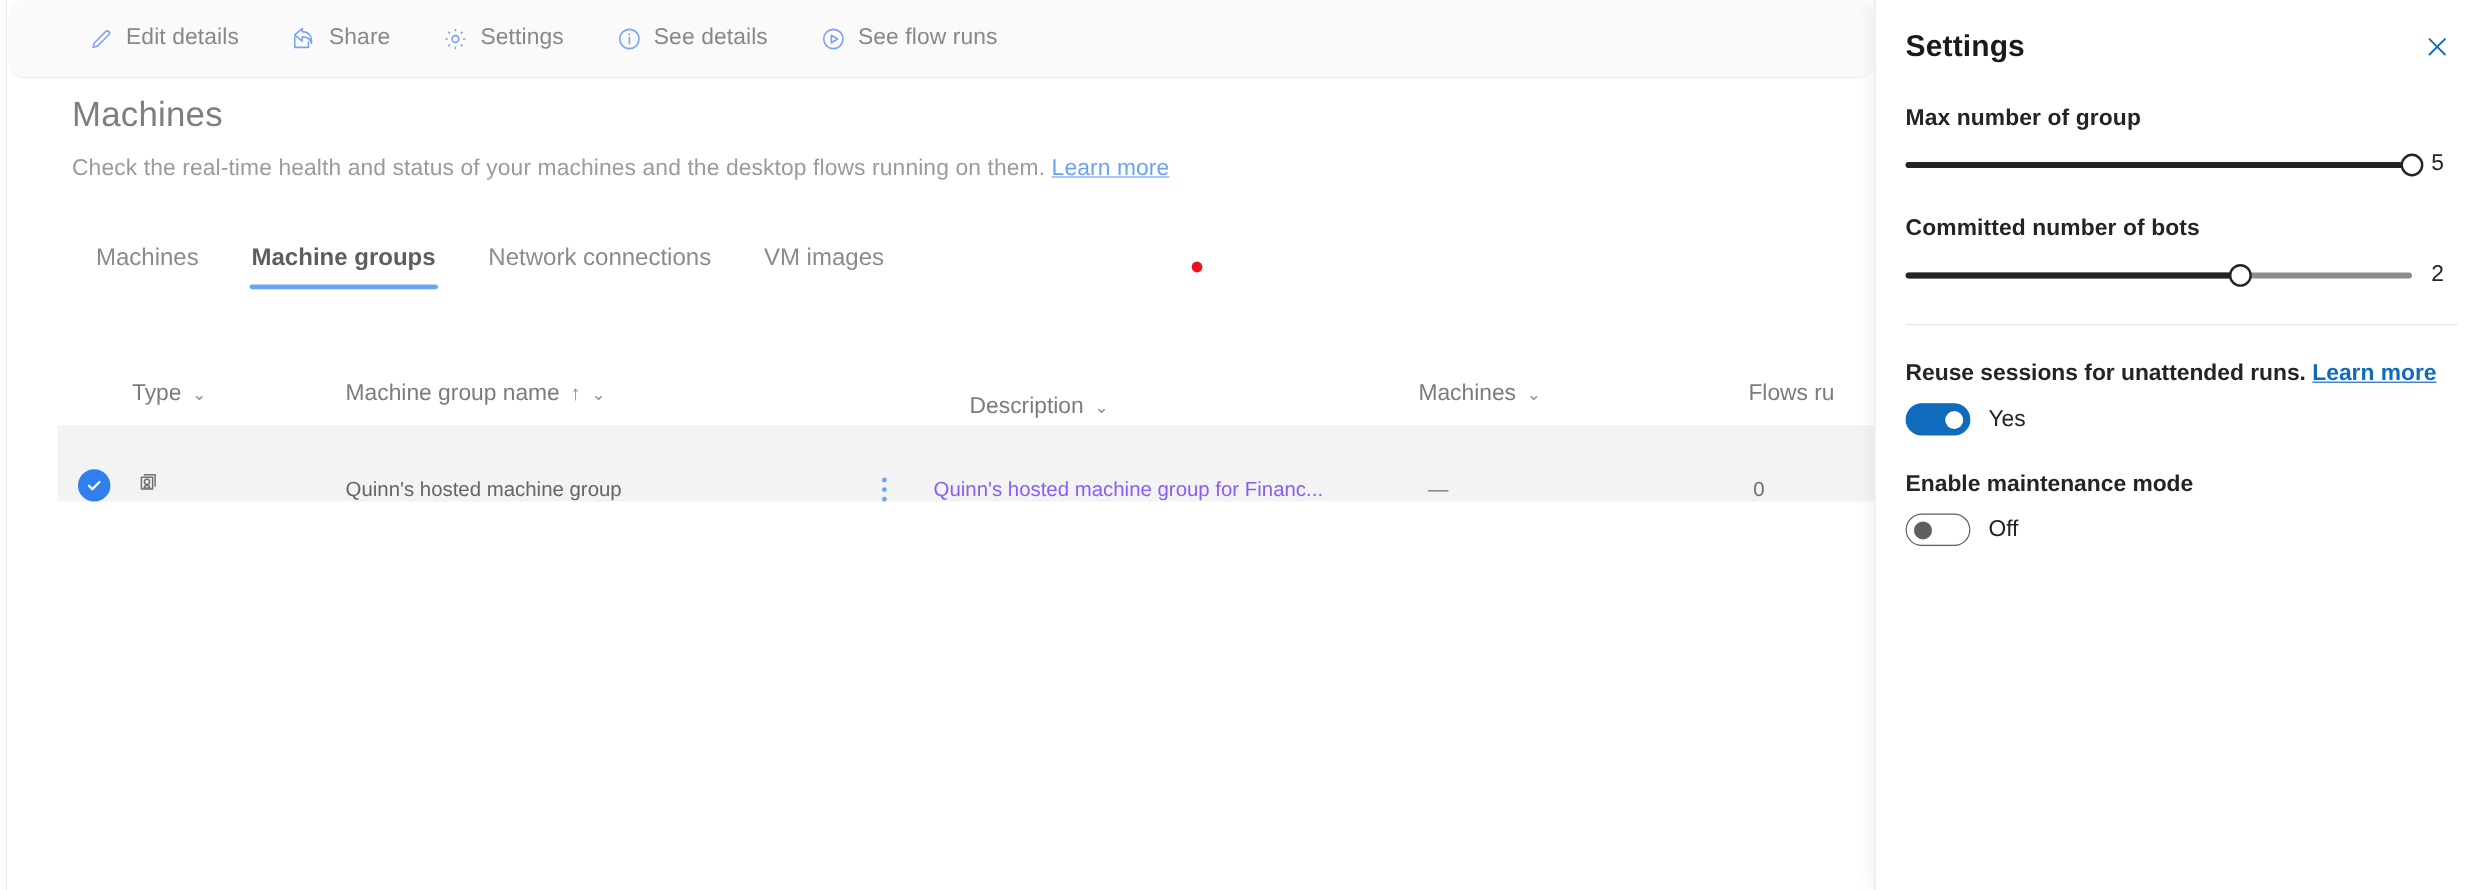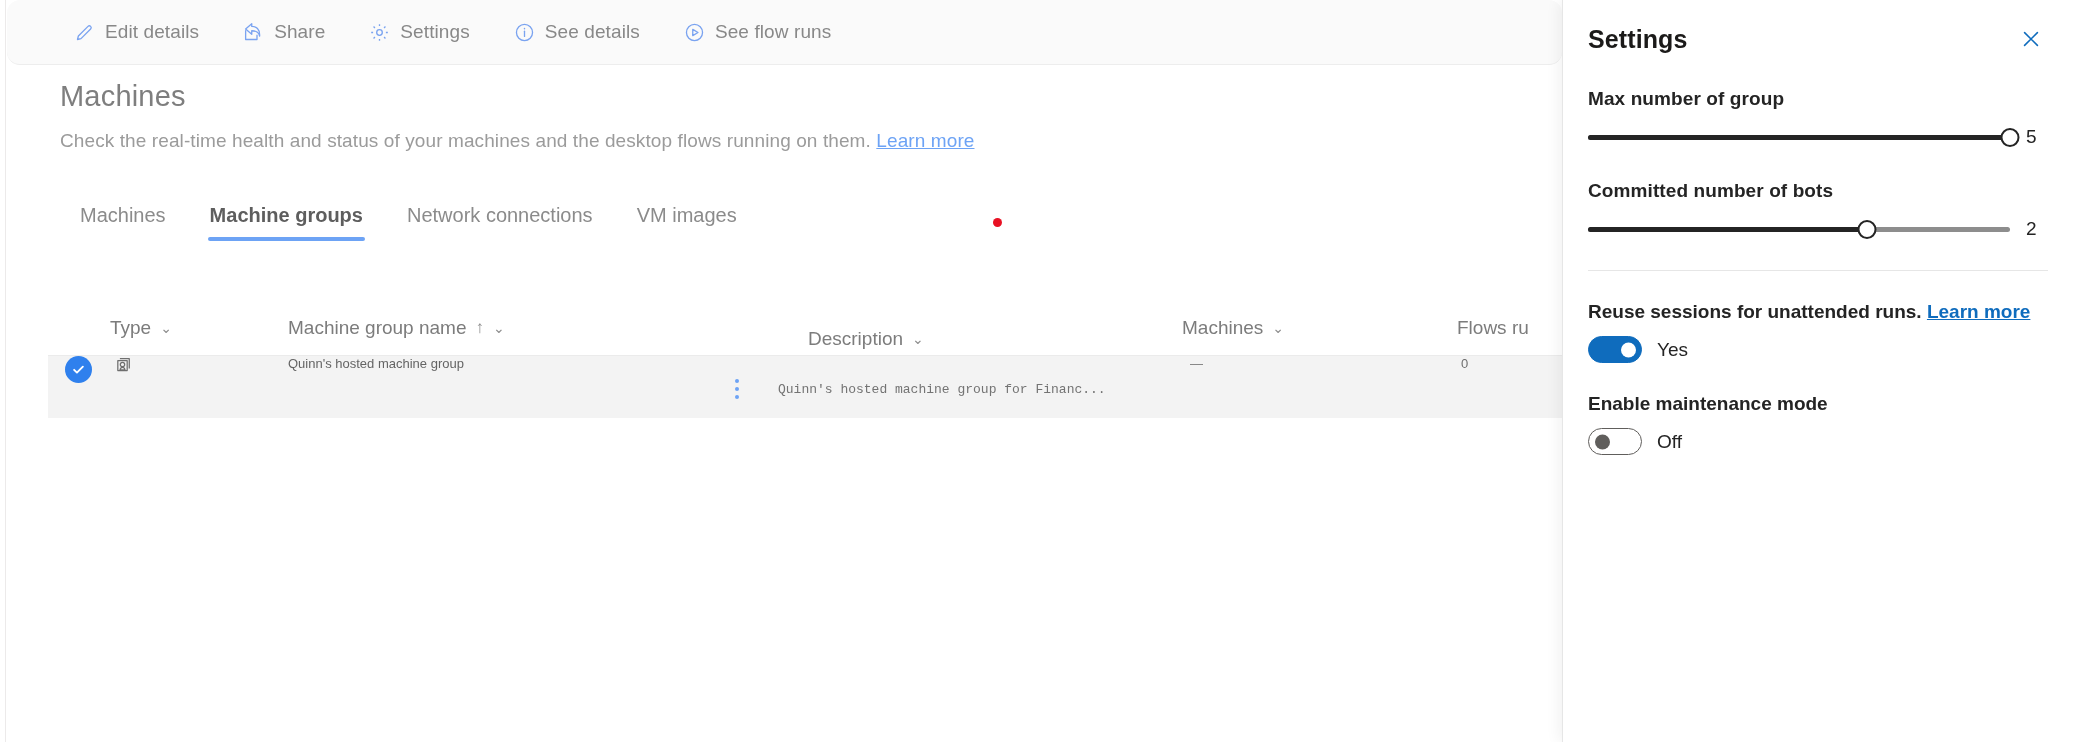--- a/index.html
+++ b/index.html
@@ -148,40 +148,40 @@
 
   .col-check  { width: 62px; flex: 0 0 62px; }
   .col-type   { width: 178px; flex: 0 0 178px; }
   .col-name   { width: 520px; flex: 0 0 520px; }
   .col-desc   { width: 374px; flex: 0 0 374px; margin-top: 23px; }
   .col-mach   { width: 275px; flex: 0 0 275px; }
   .col-flows  { width: 200px; flex: 0 0 200px; }
 
   .trow {
     display: flex;
-    align-items: flex-start;
+    align-items: flex-end;
     height: 62px;
     background: #f3f3f3;
-    font-size: 13px;
+    font-size: 17px;
     color: #6e6e6e;
     cursor: pointer;
     position: relative;
   }
   .check {
     width: 27px; height: 27px;
     border-radius: 50%;
     background: #2f80ed;
     display: flex; align-items: center; justify-content: center;
     margin-left: 17px;
     cursor: pointer;
   }
   .check svg { display: block; }
   .type-icon { color: #6f6f6f; display: flex; align-items: center; }
   .cell-name { color: #646464; }
-  .cell-desc { color: #737373; font-family: Liberation Mono, monospace; }
+  .cell-desc { color: #8b5cf6; }
   .kebab {
     width: 26px;
     display: flex; flex-direction: column;
     align-items: center; gap: 4px;
     cursor: pointer;
     margin-left: auto;
     margin-right: 12px;
   }
   .kebab i { width: 4px; height: 4px; border-radius: 50%; background: #6da3f5; display:block; }
   .dash { color: #7a7a7a; }

